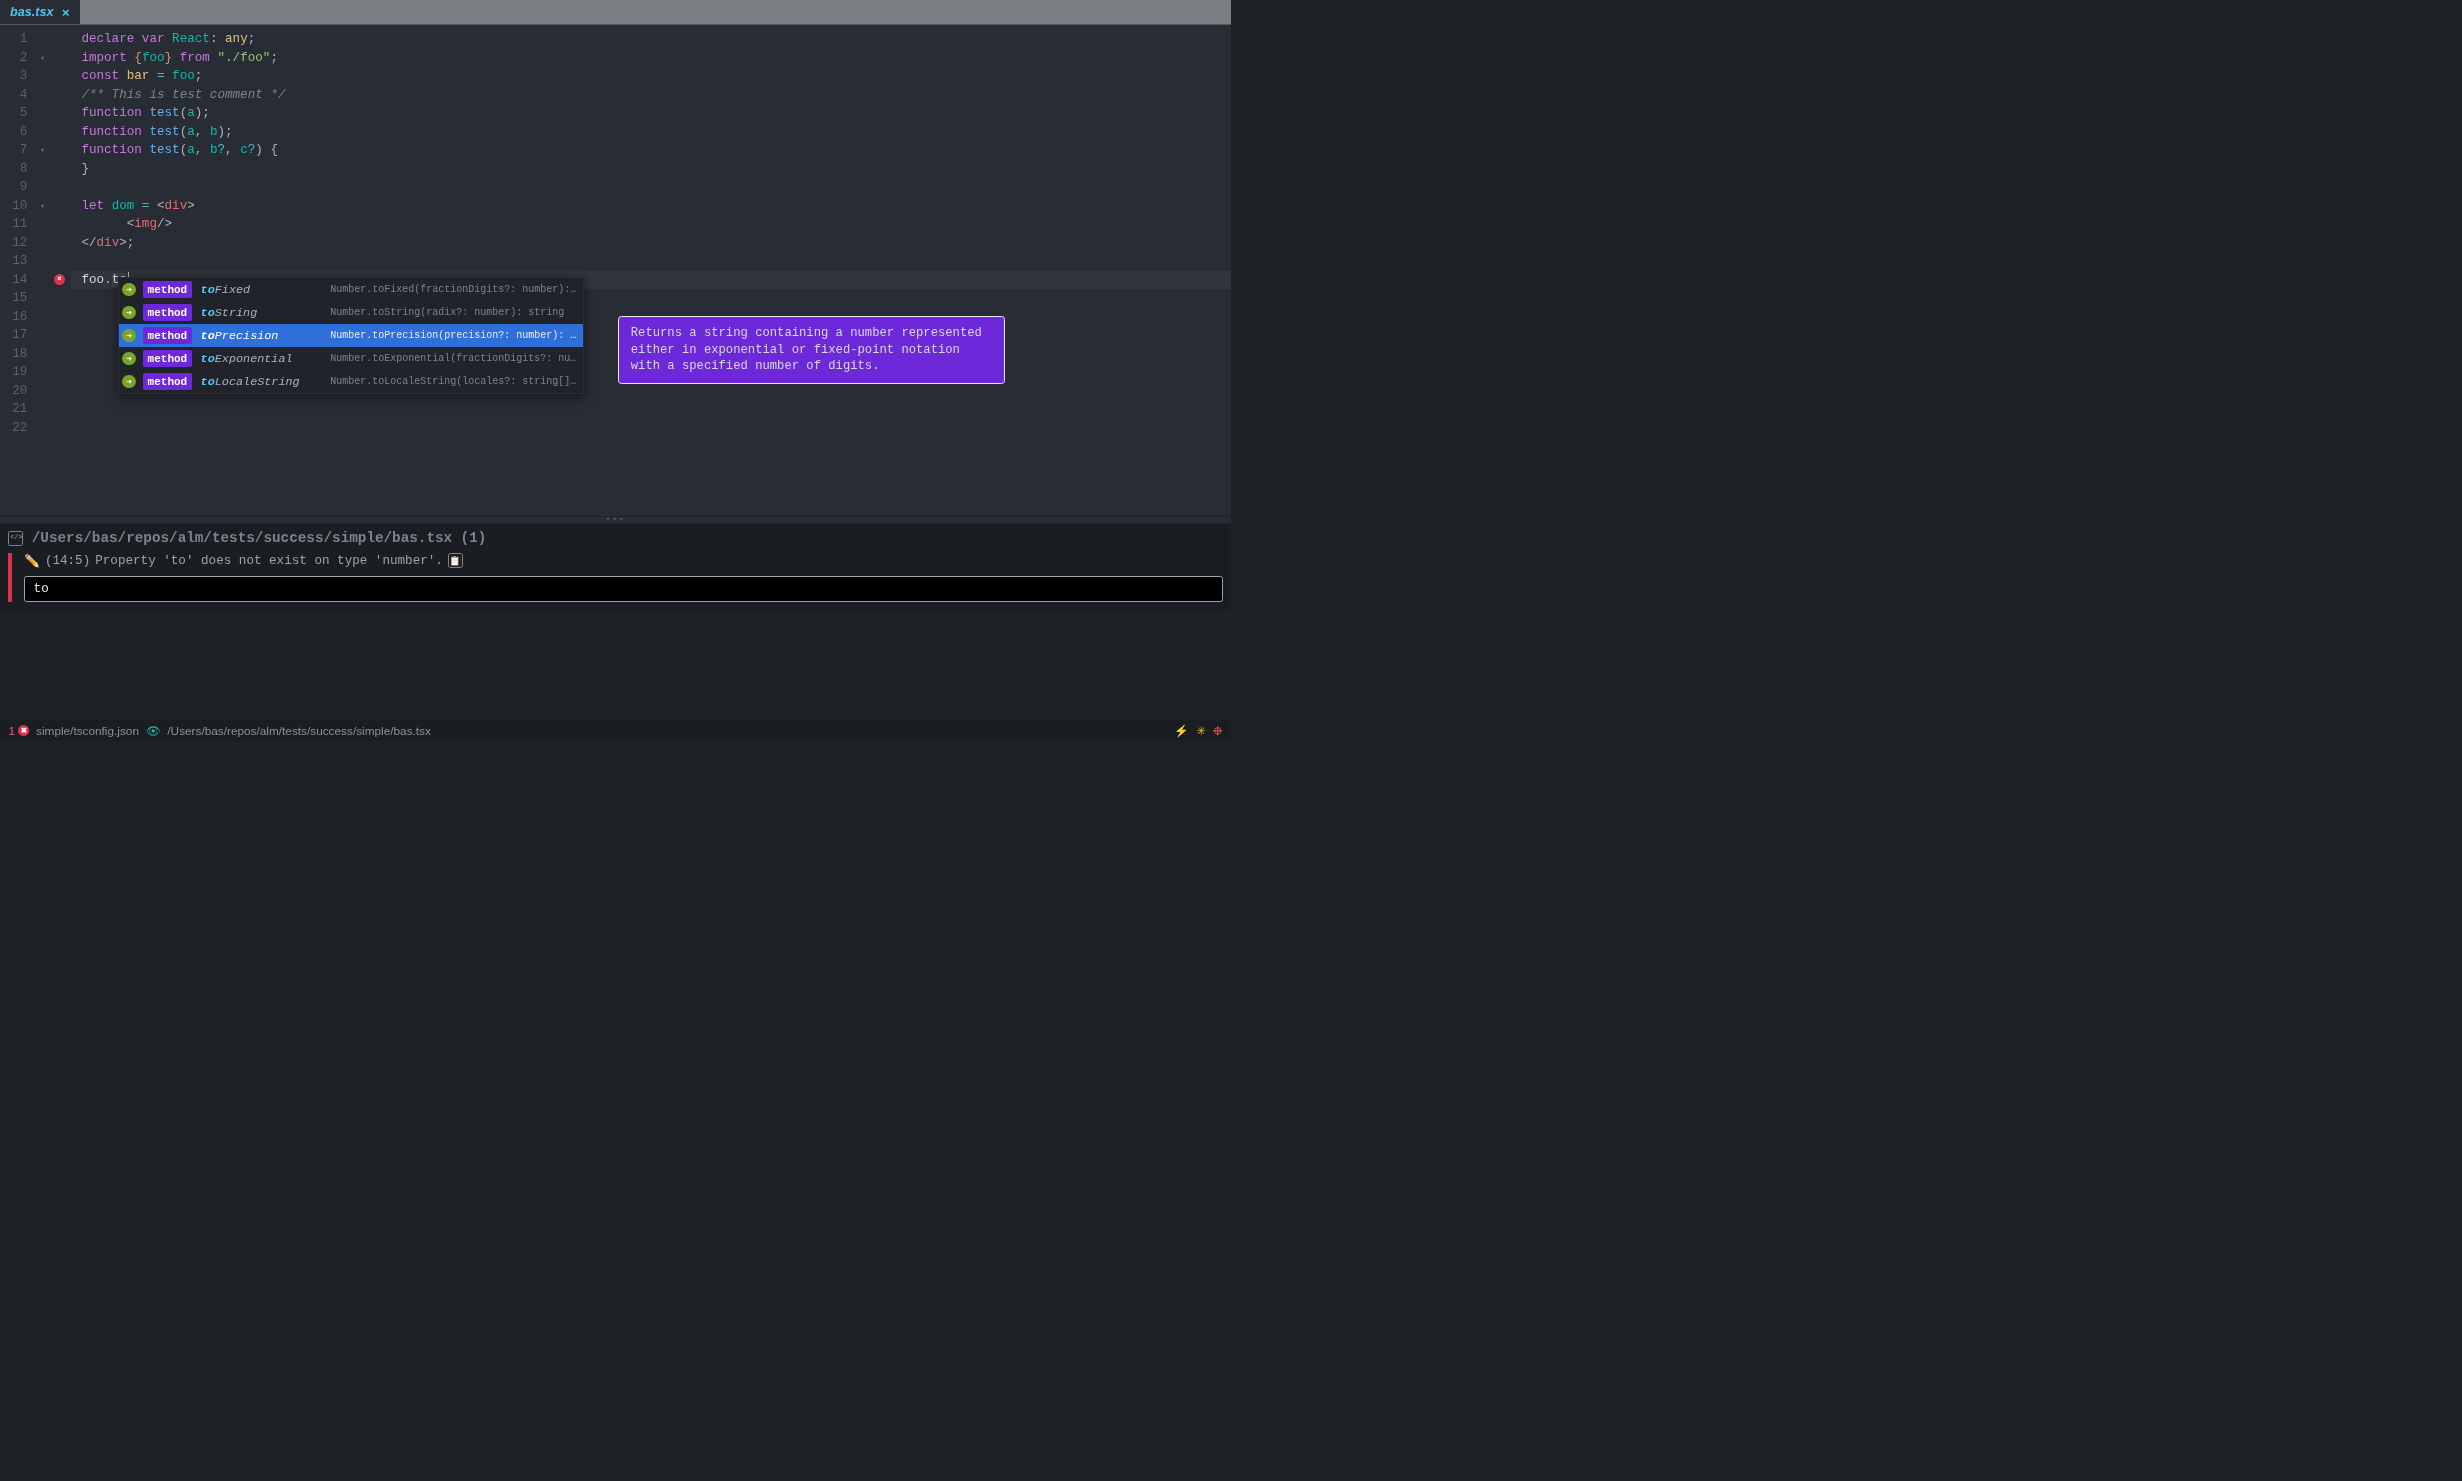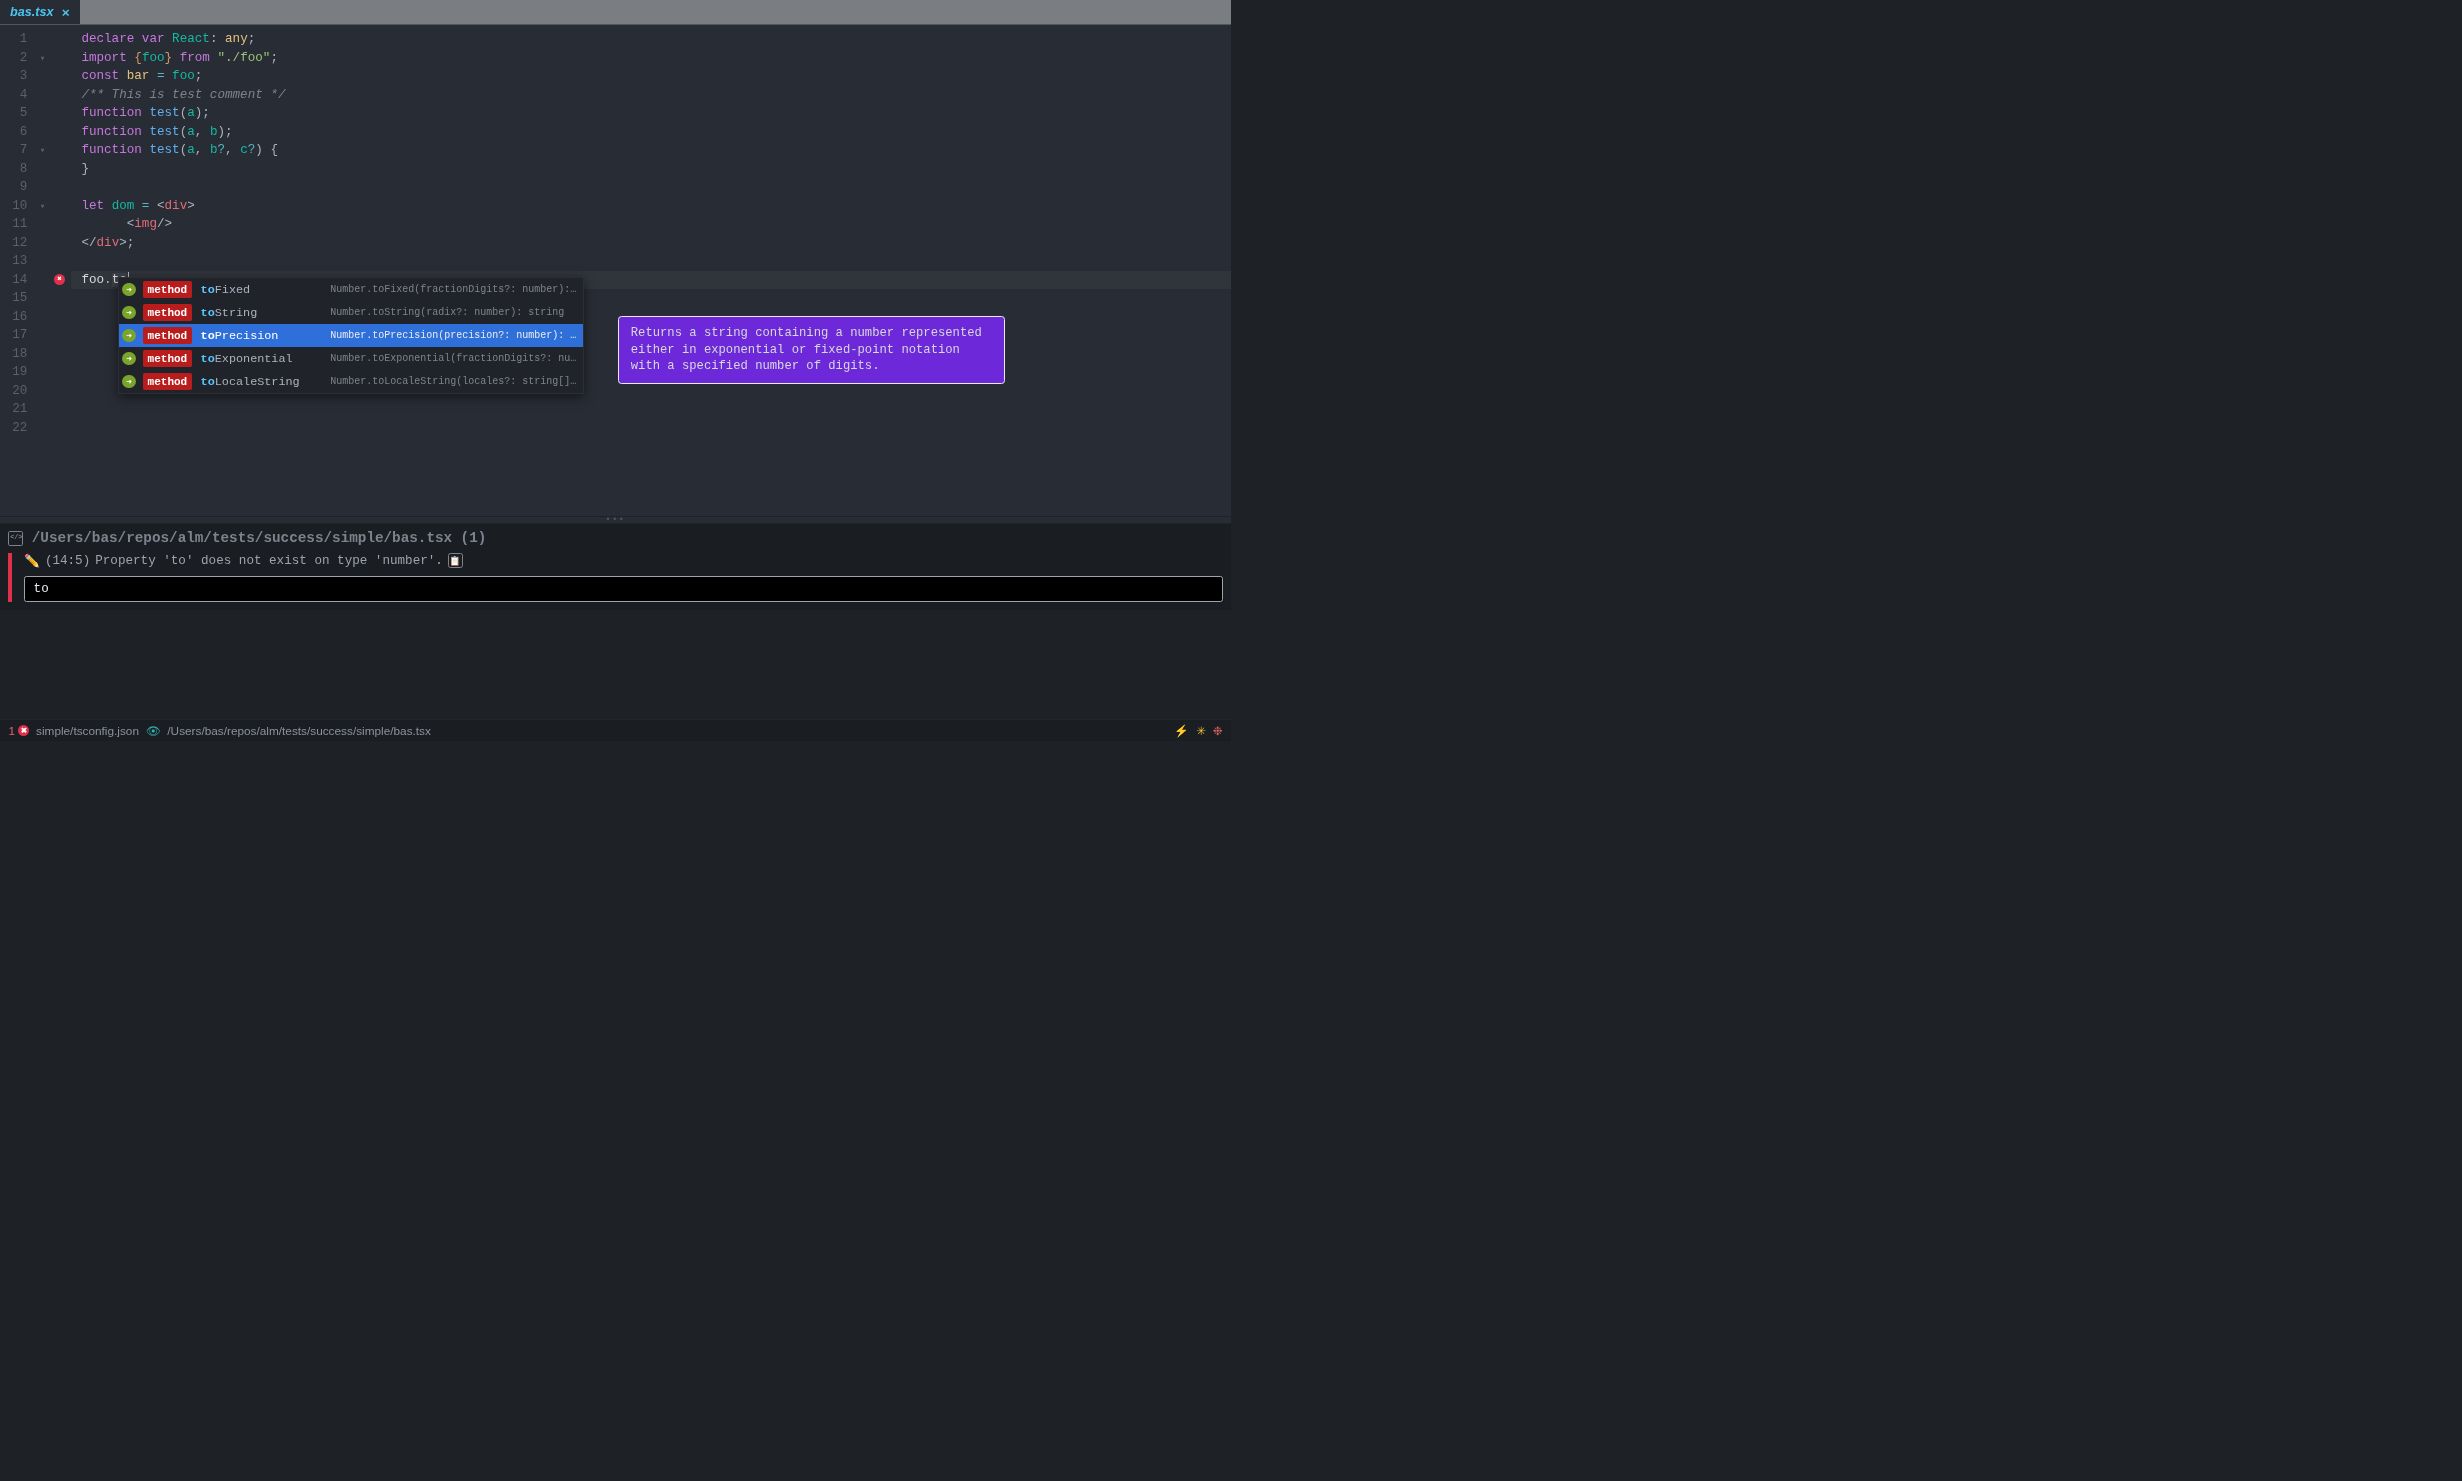--- a/index.html
+++ b/index.html
@@ -172,28 +172,28 @@
   justify-content: center;
   color: #fff;
   font-size: 9.3px;
   margin-right: 5px;
 }
 .ac-kind-box {
   display: inline-flex;
   align-items: center;
   padding: 0 5px;
   height: 17px;
-  background: #b91c1c;
+  background: #6d28d9;
   color: #fff;
   border-radius: 1.7px;
   margin-right: 6.7px;
   font-size: 11px;
   font-weight: 600;
 }
-.ac-name { color: #abb2bf; margin-right: 10px; min-width: 118px; }
+.ac-name { color: #abb2bf; margin-right: 10px; min-width: 118px; font-style: italic; }
 .ac-item.selected .ac-name { color: #fff; }
 .ac-sig { color: #7d838e; font-size: 10px; max-width: 252px; overflow: hidden; text-overflow: ellipsis; white-space: nowrap; }
 .ac-item.selected .ac-sig { color: #e8ecf2; }
 .ac-match { color: #56c8ff; font-weight: bold; }
 .ac-item.selected .ac-match { color: #fff; }
 
 .doc-popup {
   position: absolute;
   left: 618px;
   top: 291px;

